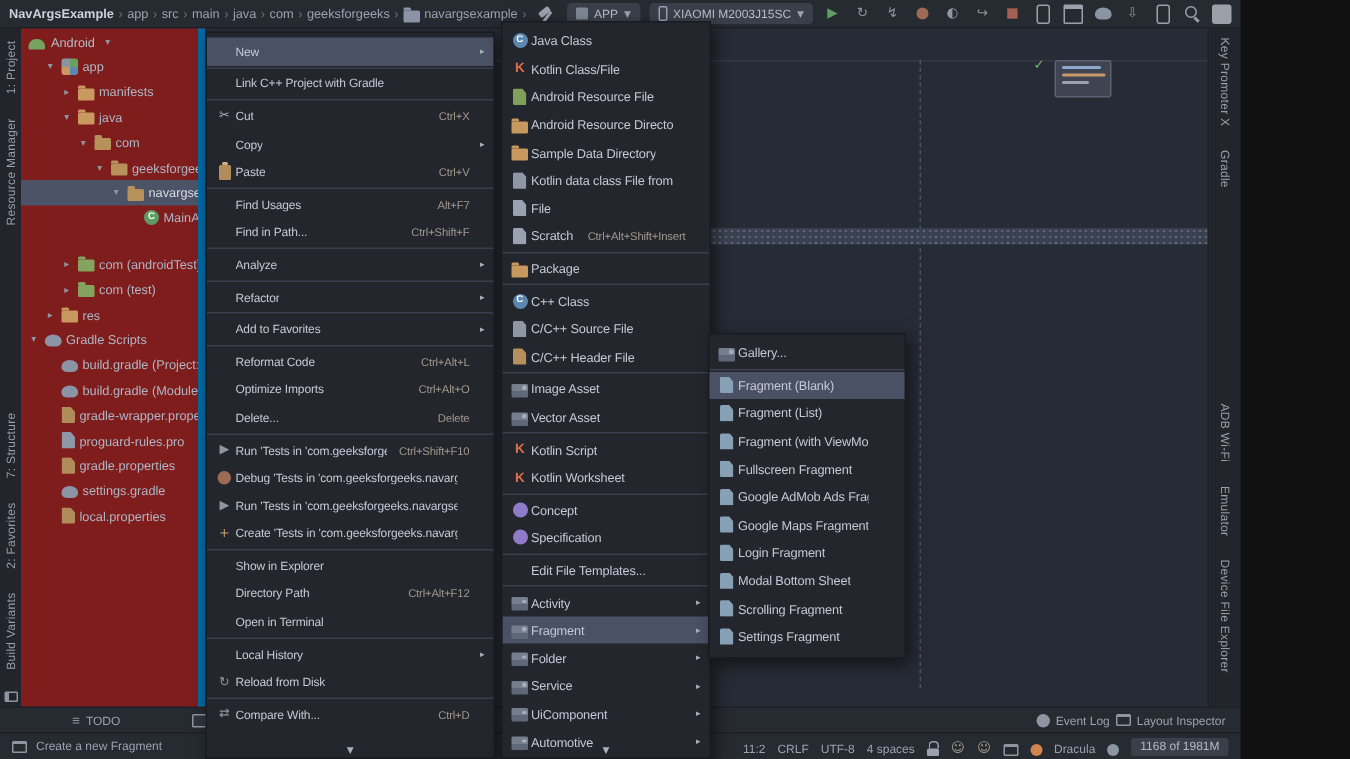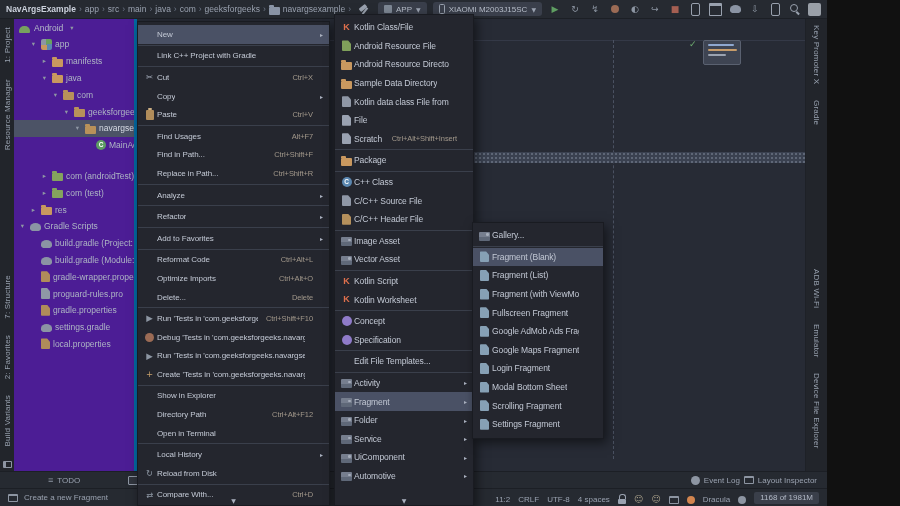--- a/index.html
+++ b/index.html
@@ -35,21 +35,21 @@
   .main{display:flex;height:452px}
   .stripe{background:#22252b;display:flex;flex-direction:column;align-items:center;flex-shrink:0}
   .stripe-left{width:14px;padding:8px 0 3px}
   .stripe-right{width:22px;padding:6px 0 8px;border-left:1px solid #1e2127}
   .vlabel{writing-mode:vertical-rl;font-size:8px;color:#97a0ae;letter-spacing:.2px;white-space:nowrap}
   .stripe-left .vlabel{transform:rotate(180deg)}
   .vgroup{display:flex;flex-direction:column;align-items:center;gap:16px}
   .vgroup.bottom{margin-top:auto;margin-bottom:14px}
   .corner-ic{width:9px;height:7px;border:1px solid #8d95a2;border-left-width:3px;border-radius:1px}
 
-  .project-panel{width:123px;background:#4c1d95;border-right:3px solid #0369a1;overflow:hidden;flex-shrink:0}
+  .project-panel{width:123px;background:#7f1d1d;border-right:5px solid #0369a1;overflow:hidden;flex-shrink:0}
   .panel-header{height:17px;display:flex;align-items:center;gap:4px;padding-left:5px;font-size:8.5px;color:#b6bdc9}
   .trow{height:16.8px;display:flex;align-items:center;gap:3px;font-size:8.5px;color:#aeb6c4;white-space:nowrap;overflow:hidden}
   .trow.sel{background:#4c5366;color:#d7dbe4}
   .tspacer{height:14px}
   .tchev{width:9px;flex-shrink:0;text-align:center;font-size:6.5px;color:#8e96a4;font-family:"DejaVu Sans",sans-serif}
 
   .editor{flex:1;position:relative;background:#272b35;overflow:hidden}
   .ed-top{position:absolute;top:21px;left:0;right:0;border-top:1px solid #343947}
   .vline{position:absolute;left:476px;top:21px;bottom:12px;border-left:1px dashed #4a5161}
   .band{position:absolute;left:197px;top:133px;width:509px;height:11px;background-color:#3a4150;
@@ -403,26 +403,20 @@
         <span class="mlbl">Find Usages</span>
         <span class="msc">Alt+F7</span>
         <span class="marrow"></span>
       </div>
       <div class="mi">
         <span class="icslot"></span>
         <span class="mlbl">Find in Path...</span>
         <span class="msc">Ctrl+Shift+F</span>
         <span class="marrow"></span>
       </div>
-      <div class="mi">
-        <span class="icslot"></span>
-        <span class="mlbl">Replace in Path...</span>
-        <span class="msc">Ctrl+Shift+R</span>
-        <span class="marrow"></span>
-      </div>
       <div class="msep"></div>
       <div class="mi">
         <span class="icslot"></span>
         <span class="mlbl">Analyze</span>
         <span class="msc"></span>
         <span class="marrow">▸</span>
       </div>
       <div class="msep"></div>
       <div class="mi">
         <span class="icslot"></span>
@@ -529,20 +523,28 @@
           <span class="ic glyph" style="--c: #8d96a3;">⇄</span>
         </span>
         <span class="mlbl">Compare With...</span>
         <span class="msc">Ctrl+D</span>
         <span class="marrow"></span>
       </div>
     </div>
 
   <div class="menu" id="menu-new">
     <div class="menu-scroll">▼</div>
+  <div class="mi">
+        <span class="icslot">
+          <span class="ic shape-circle" style="--c: #5b87b0;">C</span>
+        </span>
+        <span class="mlbl">Java Class</span>
+        <span class="msc"></span>
+        <span class="marrow"></span>
+      </div>
       <div class="mi">
         <span class="icslot">
           <span class="ic shape-k" style="--c: #e0704d;">K</span>
         </span>
         <span class="mlbl">Kotlin Class/File</span>
         <span class="msc"></span>
         <span class="marrow"></span>
       </div>
       <div class="mi">
         <span class="icslot">

